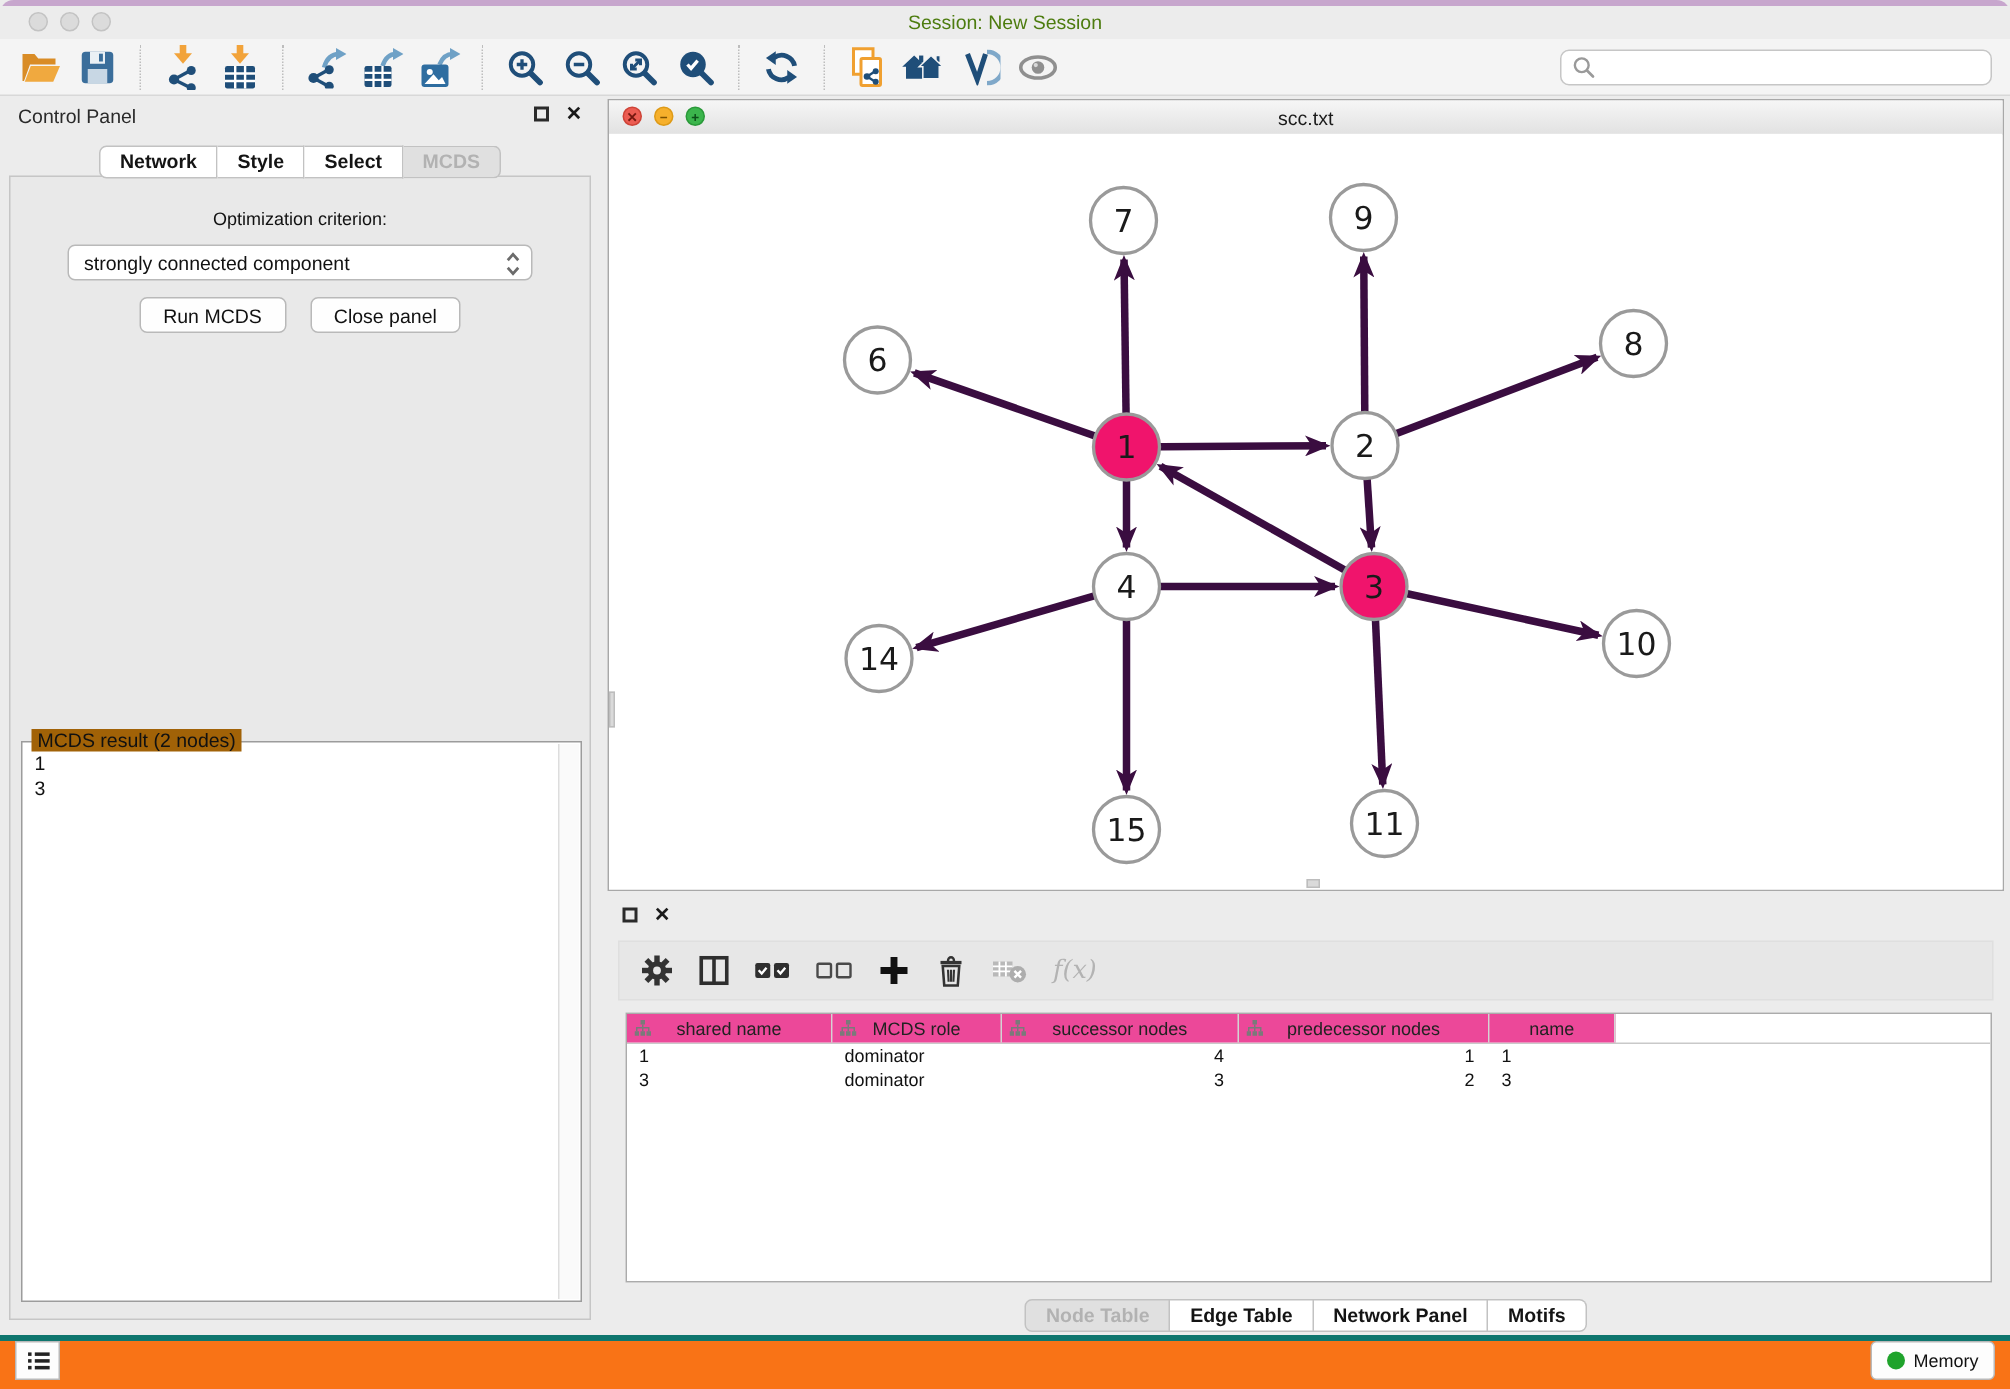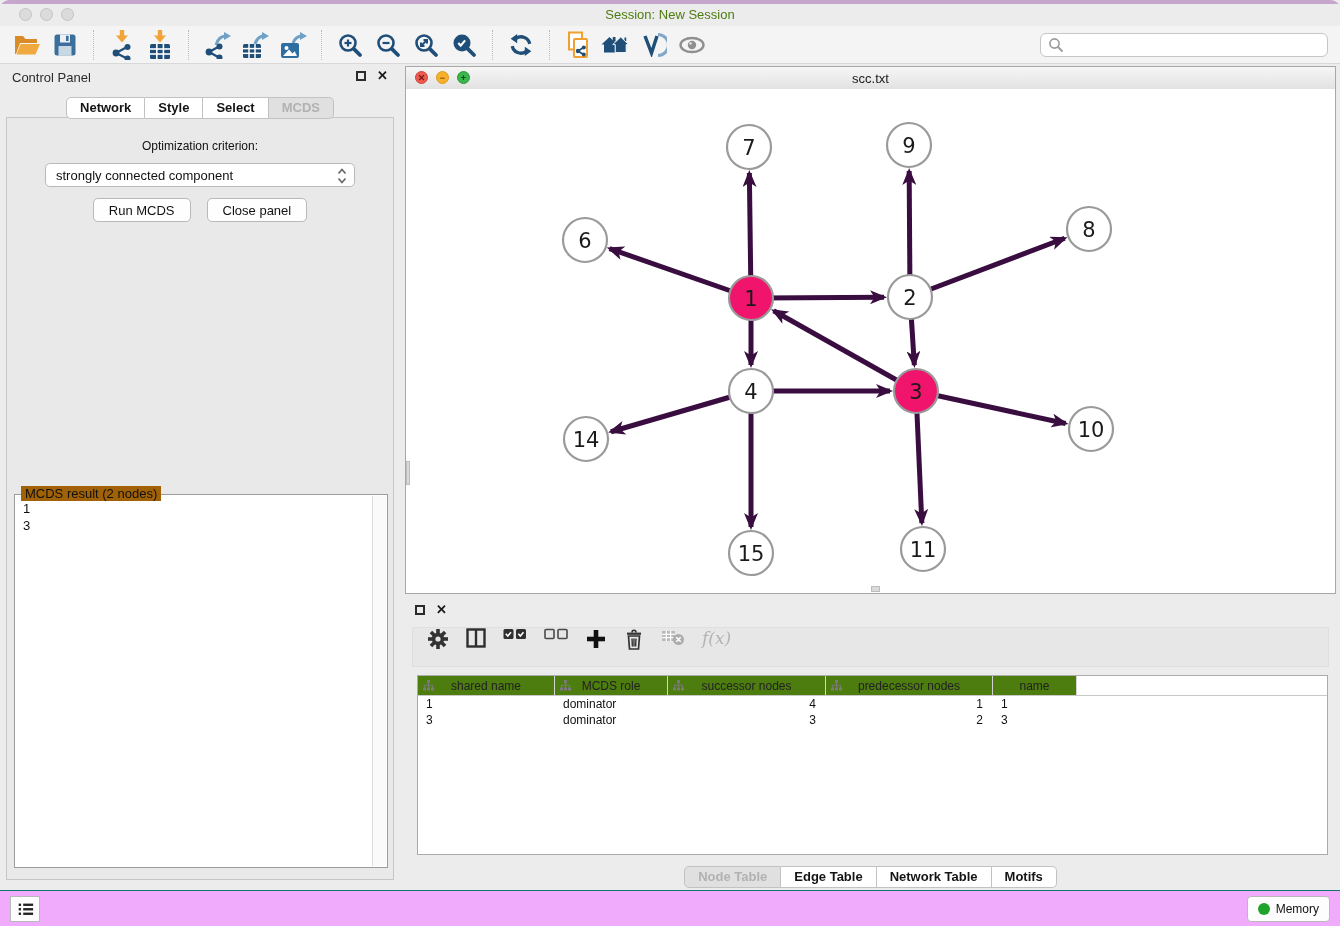--- a/index.html
+++ b/index.html
@@ -55,34 +55,34 @@
   .light.yellow{background:#F6B02C;border:1px solid #DE9A17;color:#7E5200}
   .light.green{background:#3BB54C;border:1px solid #2A9939;color:#0C4F19}
   .nw-canvas{position:absolute;left:0;top:22px;right:0;bottom:0;background:#fff;overflow:hidden}
   .grip-bottom{position:absolute;bottom:1px;left:50%;width:9px;height:6px;background:#DADADA;border:1px solid #BDBDBD;box-sizing:border-box}
   .grip-left{position:absolute;left:0;top:372px;width:4px;height:24px;background:#DADADA;border:1px solid #BDBDBD;box-sizing:border-box}
 
   
   .table-panel{position:absolute;left:405px;top:597px;width:931px;height:293px}
   .tp-header{height:26px;display:flex;align-items:center;padding:0 10px;font-size:13px;color:#2A2A2A}
   .tp-header .name{flex:1}
-  .tp-toolbar{position:absolute;left:7px;right:7px;top:30px;height:40px;background:#E7E7E7;border:1px solid #DFDFDF;display:flex;align-items:flex-start;padding:0 14px;gap:17px;box-sizing:border-box}
+  .tp-toolbar{position:absolute;left:7px;right:7px;top:30px;height:40px;background:#E7E7E7;border:1px solid #DFDFDF;display:flex;align-items:center;padding:0 14px;gap:17px;box-sizing:border-box}
   .fx{font-family:"DejaVu Serif",serif;font-style:italic;font-size:17px;color:#B3B3B3}
   .tp-table{position:absolute;left:12px;top:78px;width:911px;height:180px;background:#fff;border:1px solid #ABABAB;box-sizing:border-box;overflow:hidden}
   .tp-cols{display:flex;height:19px;border-bottom:1px solid #C9C9C9}
-  .th{position:relative;display:flex;align-items:center;justify-content:center;background:#4d7c0f;border-right:1px solid #D3D3D3;font-size:12px;color:#222;box-sizing:border-box;flex:none}
+  .th{position:relative;display:flex;align-items:center;justify-content:center;background:#ec4899;border-right:1px solid #D3D3D3;font-size:12px;color:#222;box-sizing:border-box;flex:none}
   .th svg{position:absolute;left:5px}
   .tr{display:flex;height:16px;font-size:12px;color:#111;align-items:center}
   .td{box-sizing:border-box;overflow:hidden;white-space:nowrap;flex:none}
   .td.left{padding-left:8px;text-align:left}
   .td.right{padding-right:10px;text-align:right}
   .tp-tabs{position:absolute;left:0;right:0;bottom:2px;display:flex;justify-content:center}
 
   
-  .statusbar{position:absolute;left:0;bottom:0;width:100%;height:36px;background:#f0abfc;border-top:1px solid #0f766e;display:flex;align-items:center;padding:0 10px;box-sizing:border-box}
+  .statusbar{position:absolute;left:0;bottom:0;width:100%;height:36px;background:#f97316;border-top:4px solid #0f766e;display:flex;padding:0 10px;box-sizing:border-box}
   .list-btn{width:28px;height:24px;background:#FDFDFD;border:1px solid #B9B9B9;display:flex;align-items:center;justify-content:center}
   .memory-btn{margin-left:auto;height:24px;background:#FDFDFD;border:1px solid #B9B9B9;border-radius:4px;display:flex;align-items:center;gap:6px;padding:0 10px;font-size:12px;color:#111}
   .memory-dot{width:12px;height:12px;border-radius:50%;background:#1FA32B}
 </style>
 </head>
 <body>
 
 <div class="titlebar">
   <div class="accent"></div>
   <div class="title">Session: New Session</div>
@@ -507,21 +507,21 @@
           <div class="td left" style="width: 113px;">dominator</div>
           <div class="td right" style="width: 158px;">3</div>
           <div class="td right" style="width: 167px;">2</div>
           <div class="td left" style="width: 84px;">3</div>
         </div>
       </div>
   </div>
   <div class="tp-tabs" id="tp-tabs">
       <div class="tab-seg active">Node Table</div>
       <div class="tab-seg">Edge Table</div>
-      <div class="tab-seg">Network Table</div>
+      <div class="tab-seg">Network Panel</div>
       <div class="tab-seg">Motifs</div>
     </div>
 </div>
 
 <div class="statusbar">
   <div class="list-btn">
     <svg width="20" height="18" viewBox="0 0 22 20">
         <g fill="#222">
           <rect x="4" y="4" width="2.6" height="2.6"></rect>
           <rect x="9" y="4" width="11" height="2.6"></rect>

